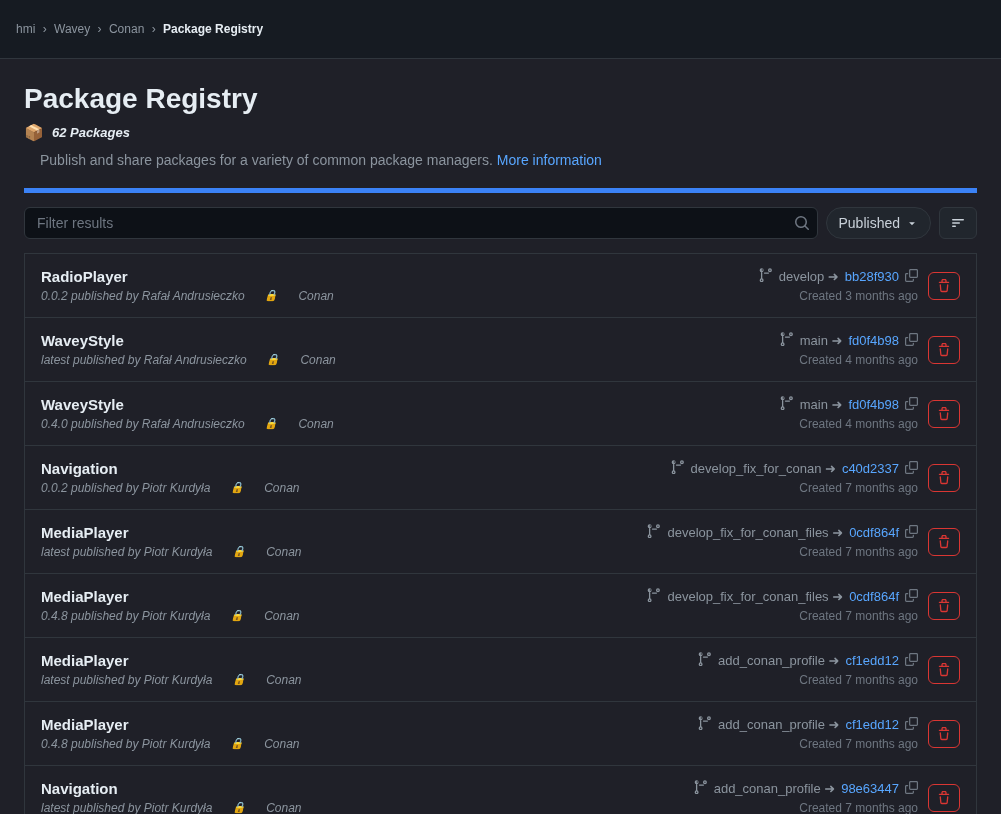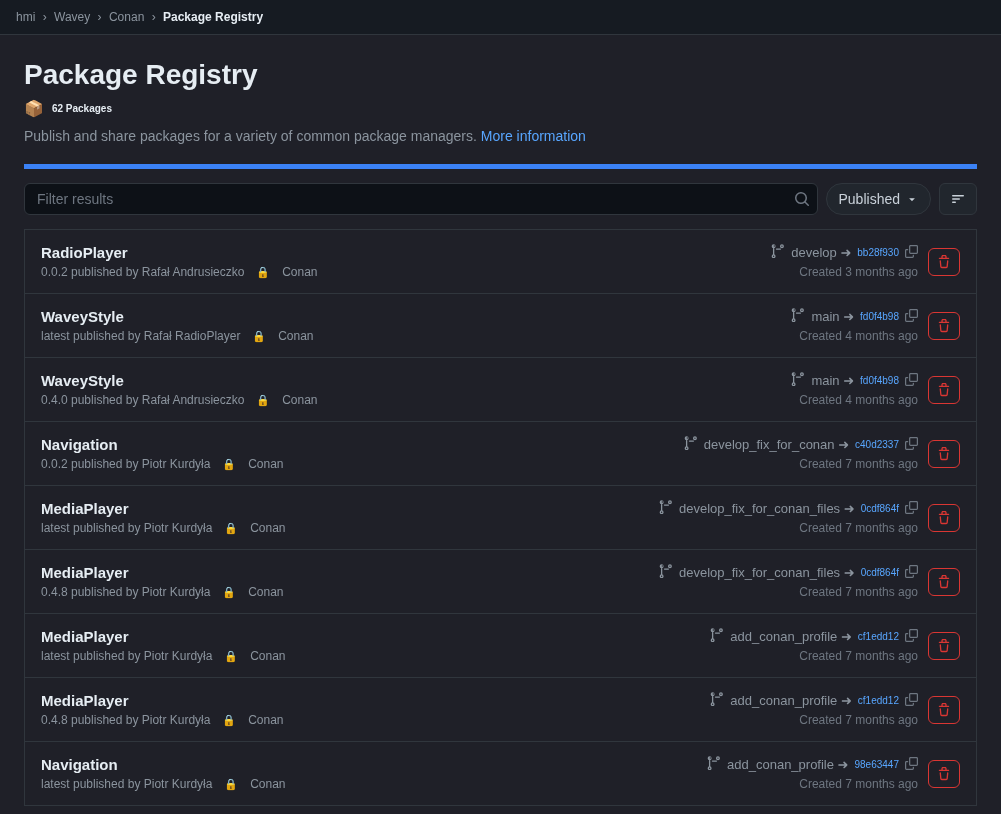--- a/index.html
+++ b/index.html
@@ -5,21 +5,21 @@
     * { box-sizing: border-box; margin: 0; padding: 0; }
     body {
       background: #1a1a2e;
       background-color: #1f2028;
       color: #c9d1d9;
       font-family: -apple-system, BlinkMacSystemFont, 'Segoe UI', sans-serif;
       font-size: 14px;
       min-height: 814px;
     }
     .breadcrumb {
-      padding: 10px 16px;
+      padding: 22px 16px;
       font-size: 12px;
       color: #8b949e;
       border-bottom: 1px solid #30363d;
       background: #161b22;
     }
     .breadcrumb a { color: #8b949e; text-decoration: none; }
     .breadcrumb .sep { margin: 0 4px; }
     .breadcrumb .current { color: #e6edf3; font-weight: 600; }
 
     .main-content {
@@ -38,29 +38,31 @@
       display: flex;
       align-items: center;
       gap: 8px;
       margin-bottom: 10px;
     }
     .package-icon {
       color: #8b949e;
       font-size: 16px;
     }
     .package-count {
-      font-size: 10px;
+      font-size: 13px;
       font-weight: 600;
       color: #e6edf3;
+      font-style: italic;
     }
 
     .subtitle {
       font-size: 14px;
       color: #8b949e;
       margin-bottom: 20px;
+      margin-left: 16px;
     }
     .subtitle a {
       color: #58a6ff;
       text-decoration: none;
     }
 
     .filter-row {
       display: flex;
       align-items: center;
       gap: 8px;
@@ -144,22 +146,23 @@
     .pkg-name {
       font-size: 15px;
       font-weight: 600;
       color: #e6edf3;
       margin-bottom: 4px;
     }
     .pkg-meta {
       font-size: 12px;
       color: #8b949e;
       display: flex;
-      align-items: flex-end;
-      gap: 12px;
+      align-items: flex-start;
+      gap: 20px;
+      font-style: italic;
     }
     .pkg-meta .lock-icon { font-size: 11px; }
     .pkg-meta .conan-label { color: #8b949e; }
 
     .pkg-right {
       display: flex;
       align-items: center;
       gap: 10px;
       flex-shrink: 0;
     }
@@ -174,21 +177,21 @@
       align-items: center;
       gap: 6px;
       font-size: 13px;
       color: #8b949e;
     }
     .branch-icon { font-size: 13px; color: #8b949e; }
     .branch-name { color: #8b949e; }
     .commit-hash {
       color: #58a6ff;
       text-decoration: none;
-      font-size: 10px;
+      font-size: 13px;
     }
     .copy-icon {
       color: #6e7681;
       cursor: pointer;
       font-size: 13px;
     }
     .created-at {
       font-size: 12px;
       color: #6e7681;
       text-align: center;
@@ -288,21 +291,21 @@
         <svg width="14" height="14" viewBox="0 0 16 16" fill="#da3633">
               <path d="M11 1.75V3h2.25a.75.75 0 0 1 0 1.5H2.75a.75.75 0 0 1 0-1.5H5V1.75C5 .784 5.784 0 6.75 0h2.5C10.216 0 11 .784 11 1.75ZM4.496 6.675l.66 6.6a.25.25 0 0 0 .249.225h5.19a.25.25 0 0 0 .249-.225l.66-6.6a.75.75 0 0 1 1.492.149l-.66 6.6A1.748 1.748 0 0 1 10.595 15h-5.19a1.75 1.75 0 0 1-1.741-1.575l-.66-6.6a.75.75 0 1 1 1.492-.15ZM6.5 1.75V3h3V1.75a.25.25 0 0 0-.25-.25h-2.5a.25.25 0 0 0-.25.25Z"></path>
             </svg>
       </button>
     </div>
   </div>
       <div class="package-row">
     <div class="pkg-left">
       <div class="pkg-name">WaveyStyle</div>
       <div class="pkg-meta">
-        <span>latest published by Rafał RadioPlayer</span>
+        <span>latest published by Rafał Andrusieczko</span>
         <span class="lock-icon">🔒</span>
         <span class="conan-label">Conan</span>
       </div>
     </div>
     <div class="pkg-right">
       <div class="pkg-branch-info">
         <div class="branch-row">
           <span class="branch-icon">
             <svg width="14" height="14" viewBox="0 0 16 16" fill="#8b949e">
                   <path d="M11.75 2.5a.75.75 0 1 0 1.5 0 .75.75 0 0 0-1.5 0Zm.75 2.25a2.25 2.25 0 1 1 0-4.5 2.25 2.25 0 0 1 0 4.5Zm-9.5-2.5a.75.75 0 1 0 1.5 0 .75.75 0 0 0-1.5 0ZM3 4.75a2.25 2.25 0 1 1 0-4.5 2.25 2.25 0 0 1 0 4.5Zm-.75 9.25a.75.75 0 1 0 1.5 0 .75.75 0 0 0-1.5 0ZM3 16.25a2.25 2.25 0 1 1 0-4.5 2.25 2.25 0 0 1 0 4.5ZM3.75 5v7a.75.75 0 0 1-1.5 0V5a.75.75 0 0 1 1.5 0Zm2.5 1.5h4.5a.75.75 0 0 0 0-1.5H6.25a.75.75 0 0 0 0 1.5Z"></path>

